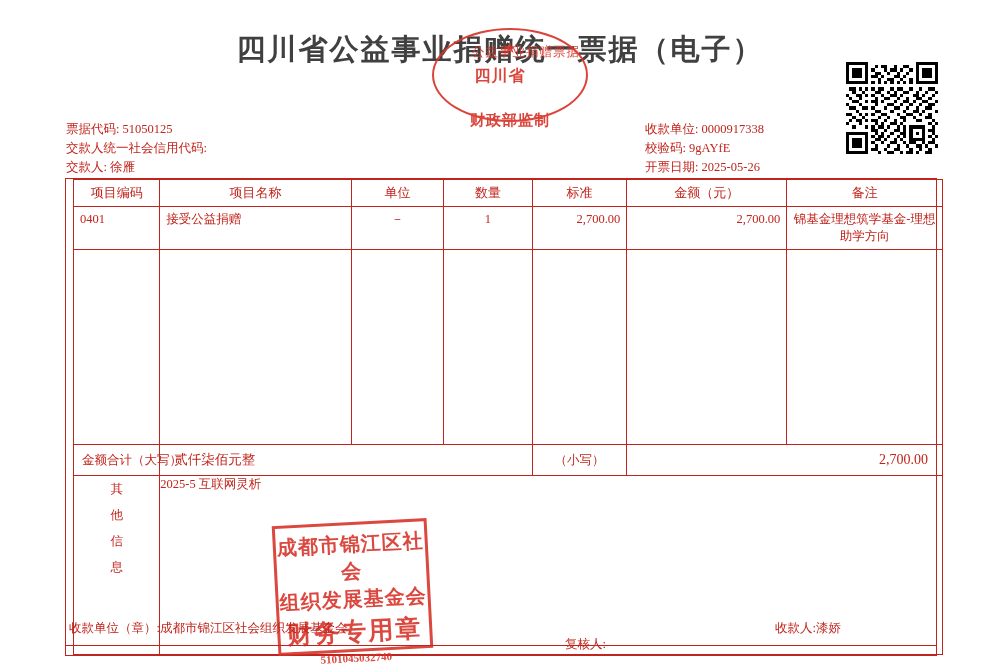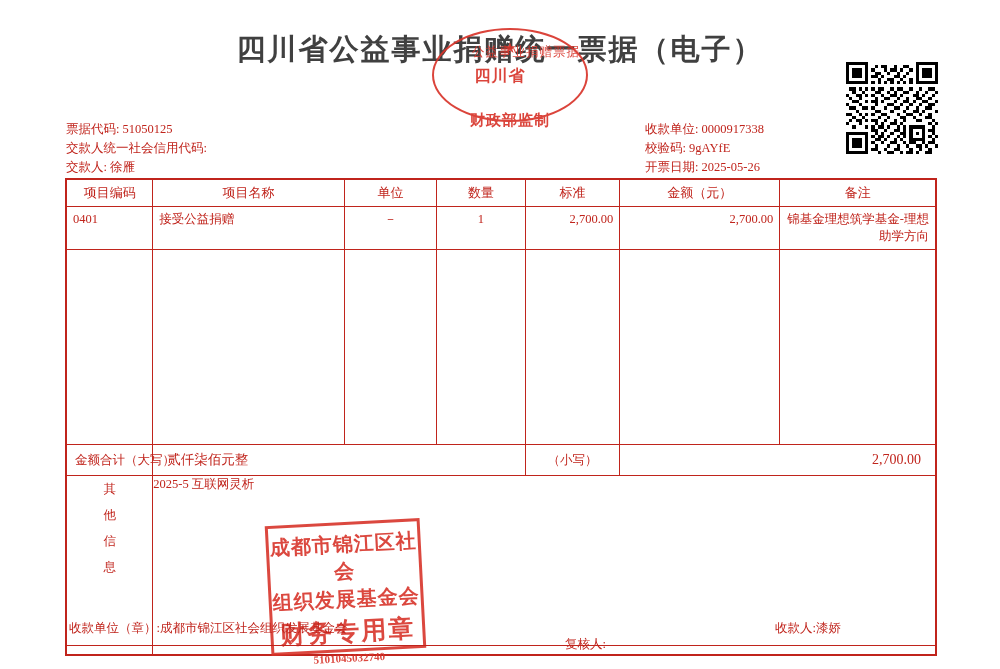--- a/index.html
+++ b/index.html
@@ -131,20 +131,21 @@
     width: 872px;
     border: 1px solid #c0241c;
     box-sizing: border-box;
     color: #c0241c;
     font-size: 12.5px;
   }
   .grid table {
     width: 100%;
     border-collapse: collapse;
     table-layout: fixed;
+    margin-left: 7px;
   }
   .grid th, .grid td {
     border: 1px solid #c0241c;
     padding: 0;
     color: #c0241c;
     font-weight: normal;
   }
   .grid thead th {
     height: 26px;
     text-align: center;
@@ -154,21 +155,21 @@
   .cell-pad {
     padding: 4px 6px;
     line-height: 17px;
   }
   .c-code   { width: 82px;  text-align: left; }
   .c-name   { width: 182px; text-align: left; }
   .c-unit   { width: 88px;  text-align: center; }
   .c-qty    { width: 84px;  text-align: center; }
   .c-std    { width: 90px;  text-align: right; }
   .c-amt    { width: 152px; text-align: right; }
-  .c-rem    { width: 148px; text-align: right; }
+  .c-rem    { width: 148px; text-align: center; }
   .body-row td { vertical-align: top; }
   .spacer-row td { height: 194px; }
 
   
   .total-row td {
     height: 30px;
     vertical-align: middle;
   }
   .total-label {
     padding-left: 8px;

